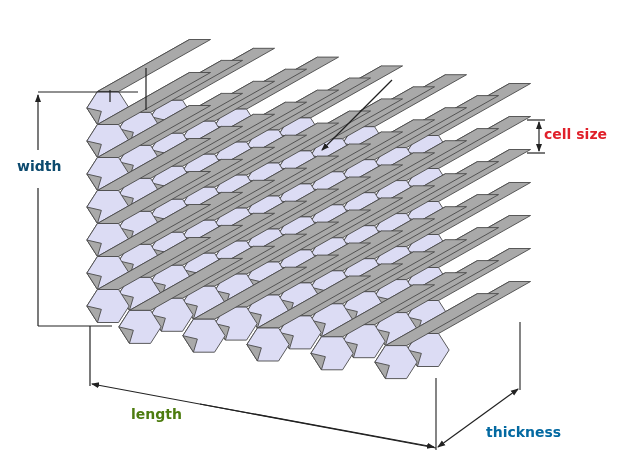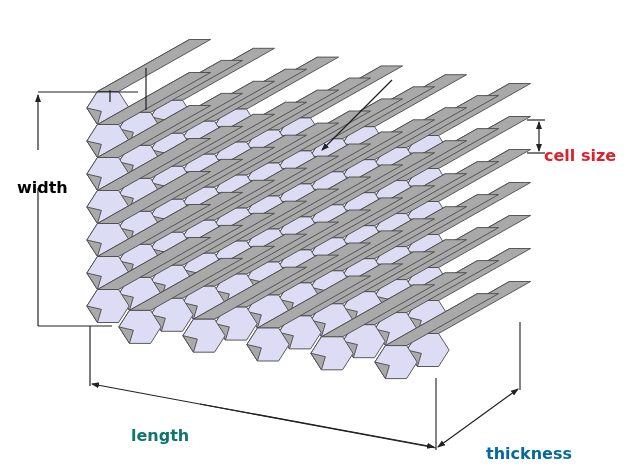--- a/index.html
+++ b/index.html
@@ -1,18 +1,18 @@
 <!DOCTYPE html>
 <html><head>
 <meta charset="utf-8">
 <style>
   html, body { margin: 0; padding: 0; background: #ffffff; }
   body { width: 629px; height: 466px; position: relative; overflow: hidden; font-family: "DejaVu Sans", sans-serif; }
   #diagram { position: absolute; left: 0; top: 0; width: 629px; height: 466px; }
-  .label { position: absolute; font-family: "DejaVu Sans", sans-serif; font-weight: bold; font-size: 16px; white-space: nowrap; margin-top: 20px; }
+  .label { position: absolute; font-family: "DejaVu Sans", sans-serif; font-weight: bold; font-size: 14px; white-space: nowrap; }
 </style>
 </head>
 <body>
 
 <svg id="diagram" xmlns="http://www.w3.org/2000/svg" width="629" height="466" viewBox="0 0 629 466">
   <defs>
     <marker id="arrow" markerWidth="8" markerHeight="8" refX="7" refY="4" orient="auto" markerUnits="userSpaceOnUse">
       <path d="M0,1 L8,4 L0,7 Z" fill="#222"></path>
     </marker>
   </defs>
@@ -347,16 +347,16 @@
     <line x1="436" y1="378" x2="436" y2="450" stroke="#666" stroke-width="1.6"></line>
     <line x1="436" y1="448" x2="92" y2="384" stroke="#222" stroke-width="1.2" marker-end="url(#arrow)"></line>
     <line x1="200" y1="404" x2="434" y2="447" stroke="#222" stroke-width="1.2" marker-end="url(#arrow)"></line>
 
     <line x1="520" y1="322" x2="520" y2="390" stroke="#666" stroke-width="1.6"></line>
     <line x1="478" y1="418" x2="518" y2="389" stroke="#222" stroke-width="1.2" marker-end="url(#arrow)"></line>
     <line x1="478" y1="418" x2="438" y2="447" stroke="#222" stroke-width="1.2" marker-end="url(#arrow)"></line>
   </g>
 </svg>
 
-<div class="label" style="left:17px; top:158px; color:#000000;">width</div>
+<div class="label" style="left:17px; top:158px; color:#0c4a6e;">width</div>
 <div class="label" style="left:544px; top:126px; color:#e0202a;">cell size</div>
-<div class="label" style="left:131px; top:406px; color:#0f766e;">length</div>
+<div class="label" style="left:131px; top:406px; color:#4d7c0f;">length</div>
 <div class="label" style="left:486px; top:424px; color:#0369a1;">thickness</div>
 
 </body></html>

